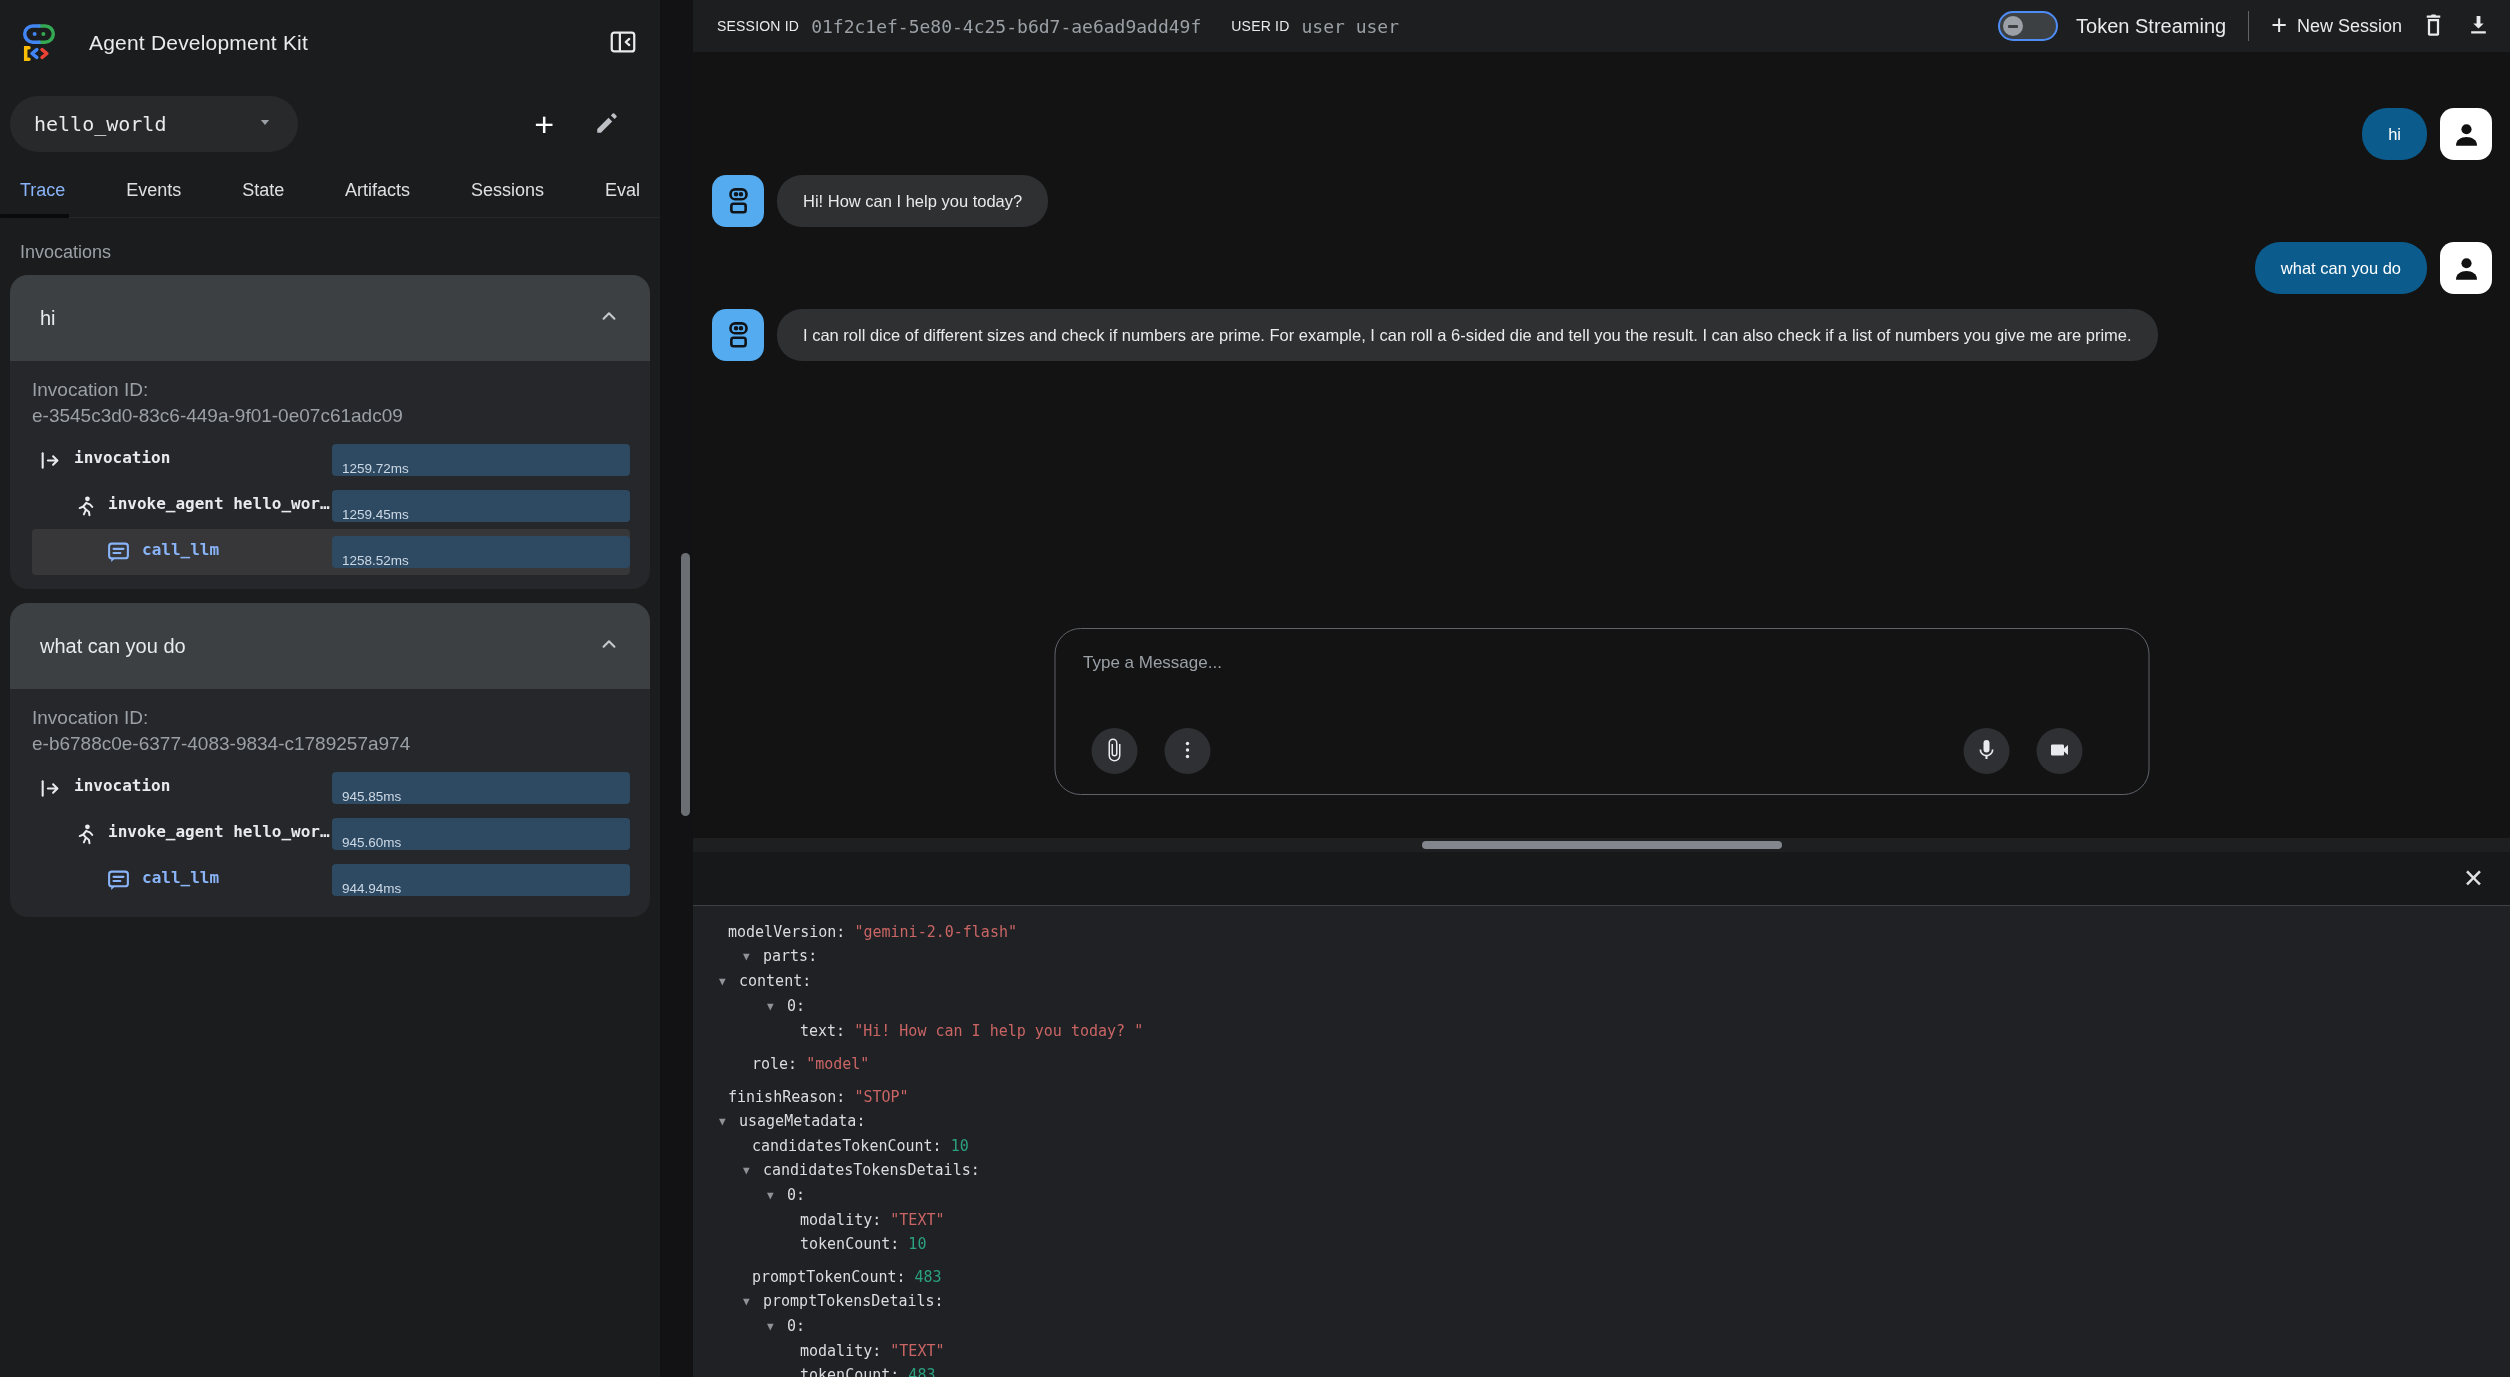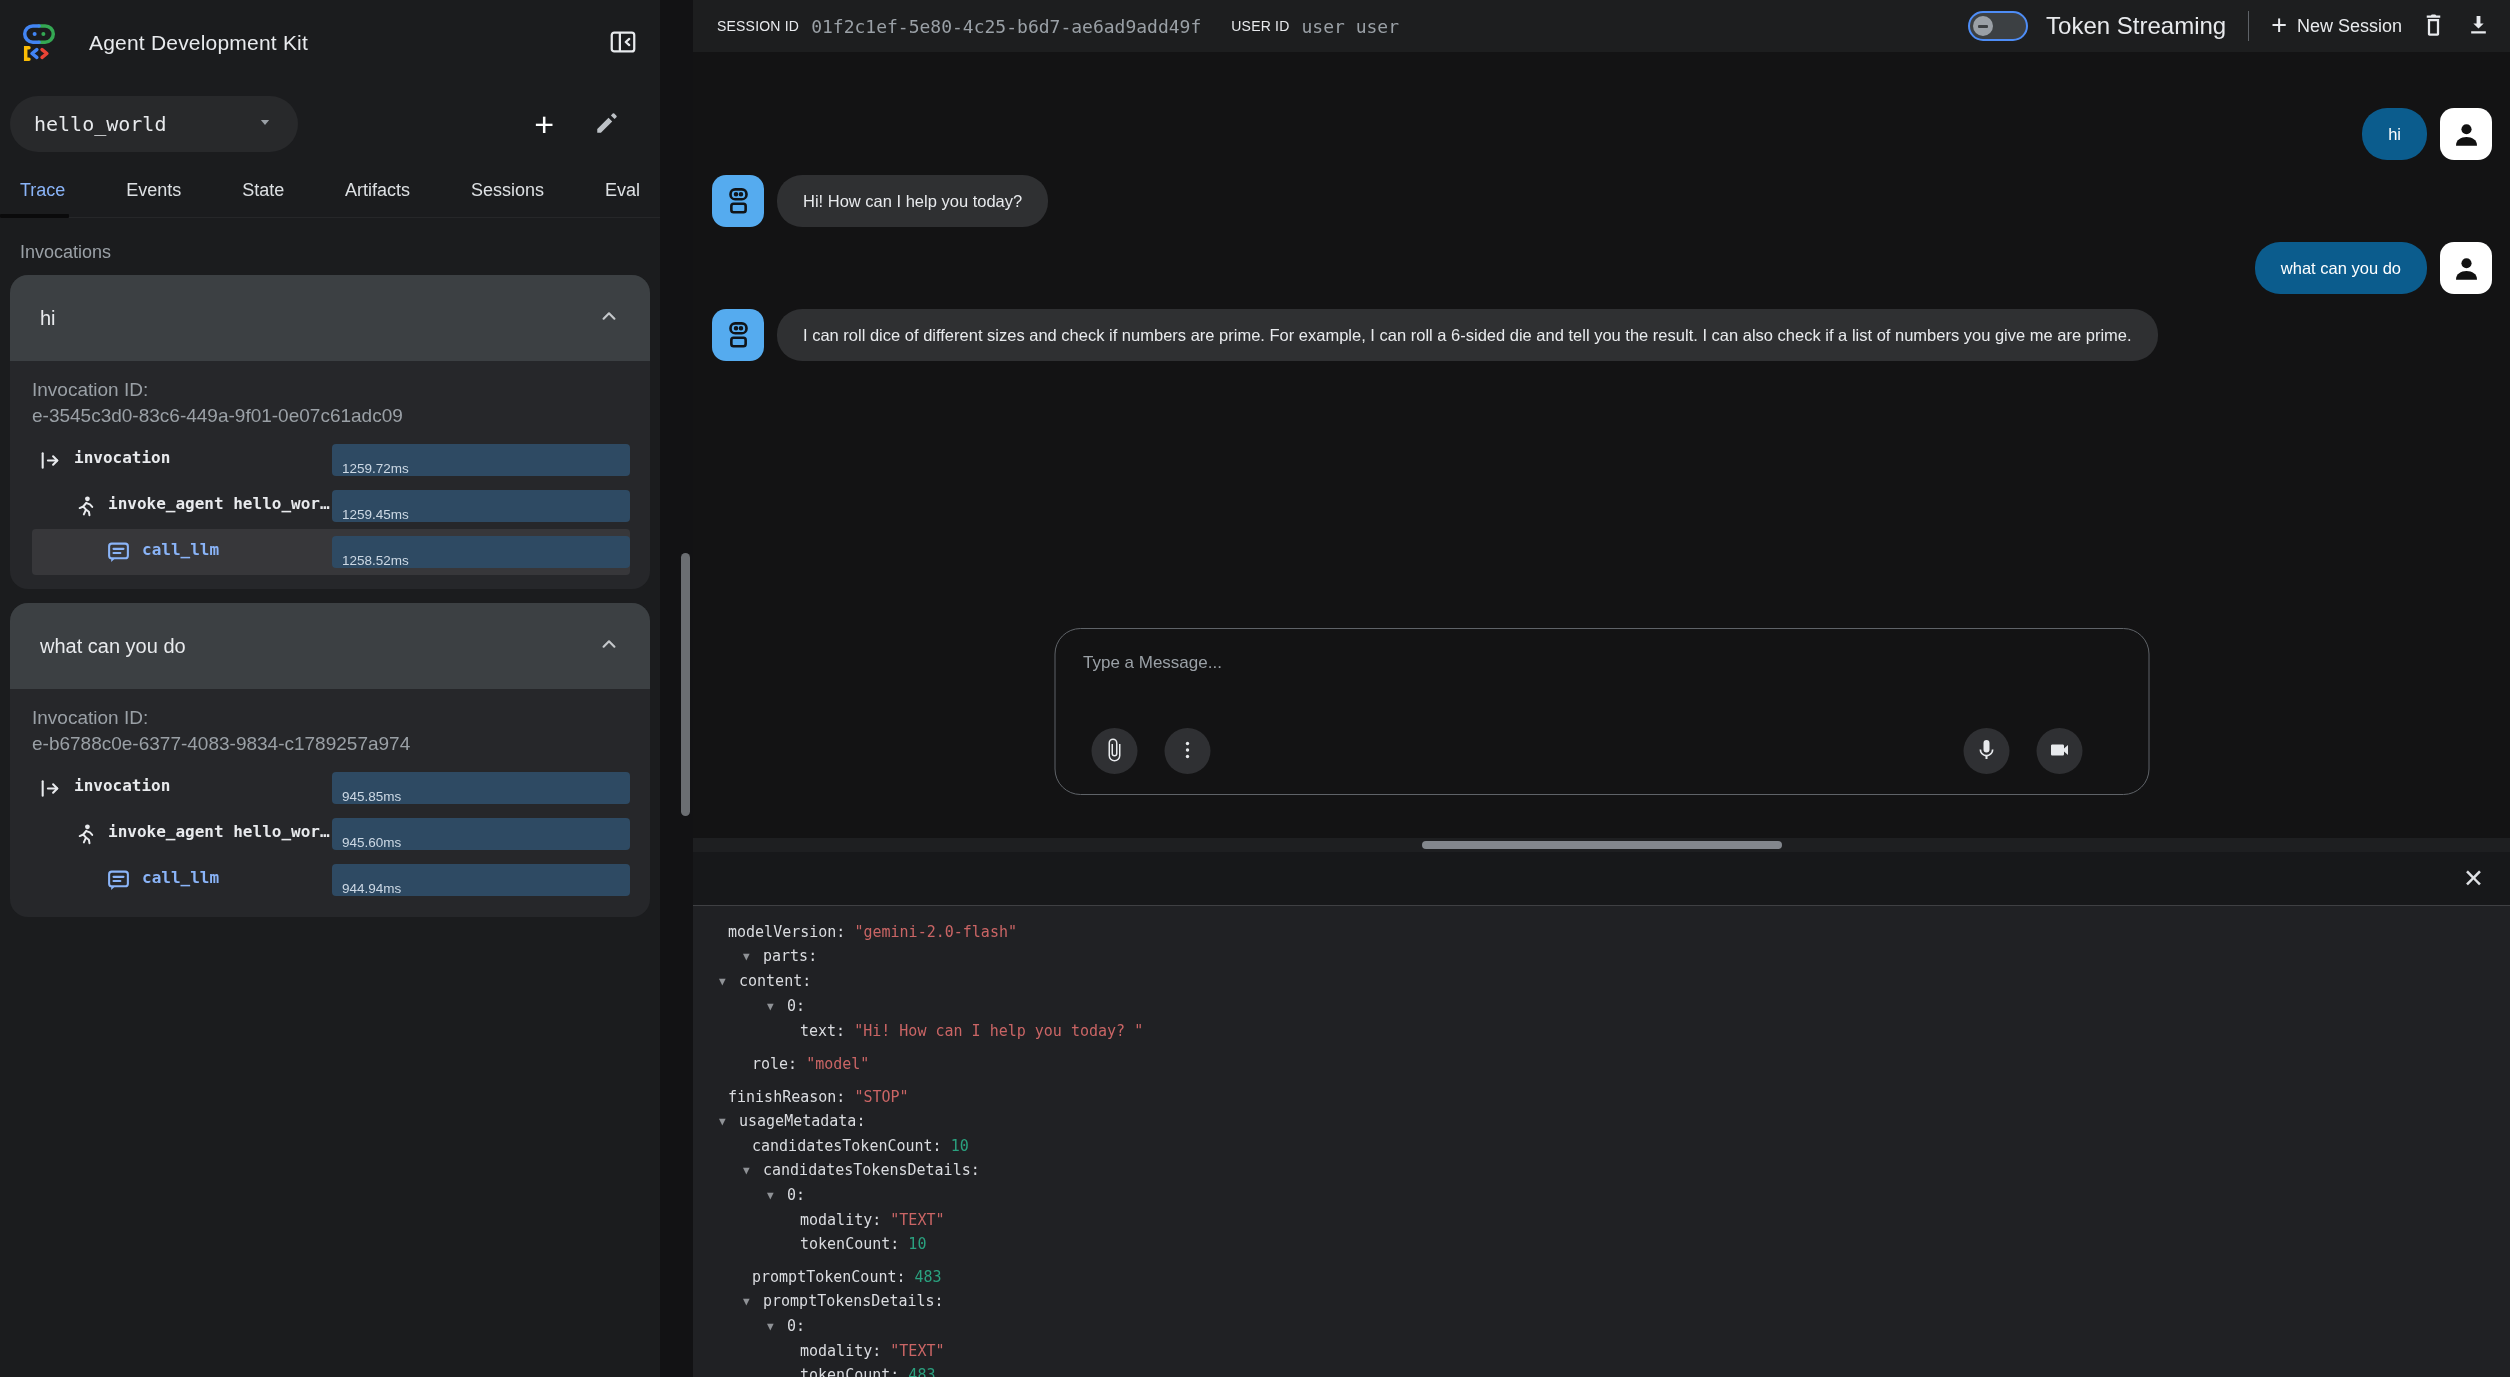--- a/index.html
+++ b/index.html
@@ -67,21 +67,21 @@
   .main{flex:1;min-width:0;display:flex;flex-direction:column;background:var(--bg-main)}
   .topbar{height:52px;flex:none;background:var(--bg-top);display:flex;align-items:center;justify-content:space-between;padding:0 18px 0 24px}
   .session-info{display:flex;align-items:center;gap:12px}
   .sess-lbl{font-weight:normal;font-size:14px;color:var(--txt);letter-spacing:.2px}
   .sess-val{font-family:"DejaVu Sans Mono",monospace;font-size:18px;color:var(--txt-dim)}
   .gap-l{margin-left:18px}
   .topbar-right{display:flex;align-items:center;gap:18px}
   .toggle{width:60px;height:30px;border:2px solid #4e8df6;border-radius:16px;background:#3c4043;position:relative;flex:none;cursor:pointer}
   .knob{position:absolute;left:3px;top:3px;width:20px;height:20px;border-radius:50%;background:#9aa0a6}
   .knob::after{content:"";position:absolute;left:5px;top:9px;width:10px;height:2.5px;background:#3c4043;border-radius:1px}
-  .toggle-label{font-size:24px;color:var(--txt)}
+  .toggle-label{font-size:20px;color:var(--txt)}
   .tdivider{width:1px;height:30px;background:#5f6368;margin:0 4px}
   .newsession{display:flex;align-items:center;gap:10px;background:none;border:none;color:var(--txt);font-size:18px;cursor:pointer}
   .plus-glyph{font-size:27px;font-weight:300;line-height:1;position:relative;top:-1px}
   .tb-icon-btn{background:none;border:none;cursor:pointer;padding:0;display:flex}
   .tb-icon-btn svg{width:27px;height:27px}
 
   
   .chat{flex:1;position:relative;overflow:hidden;padding:56px 18px 0 19px}
   .messages{display:flex;flex-direction:column}
   .msg-row{display:flex;align-items:flex-start;gap:13px;margin-bottom:15px}

